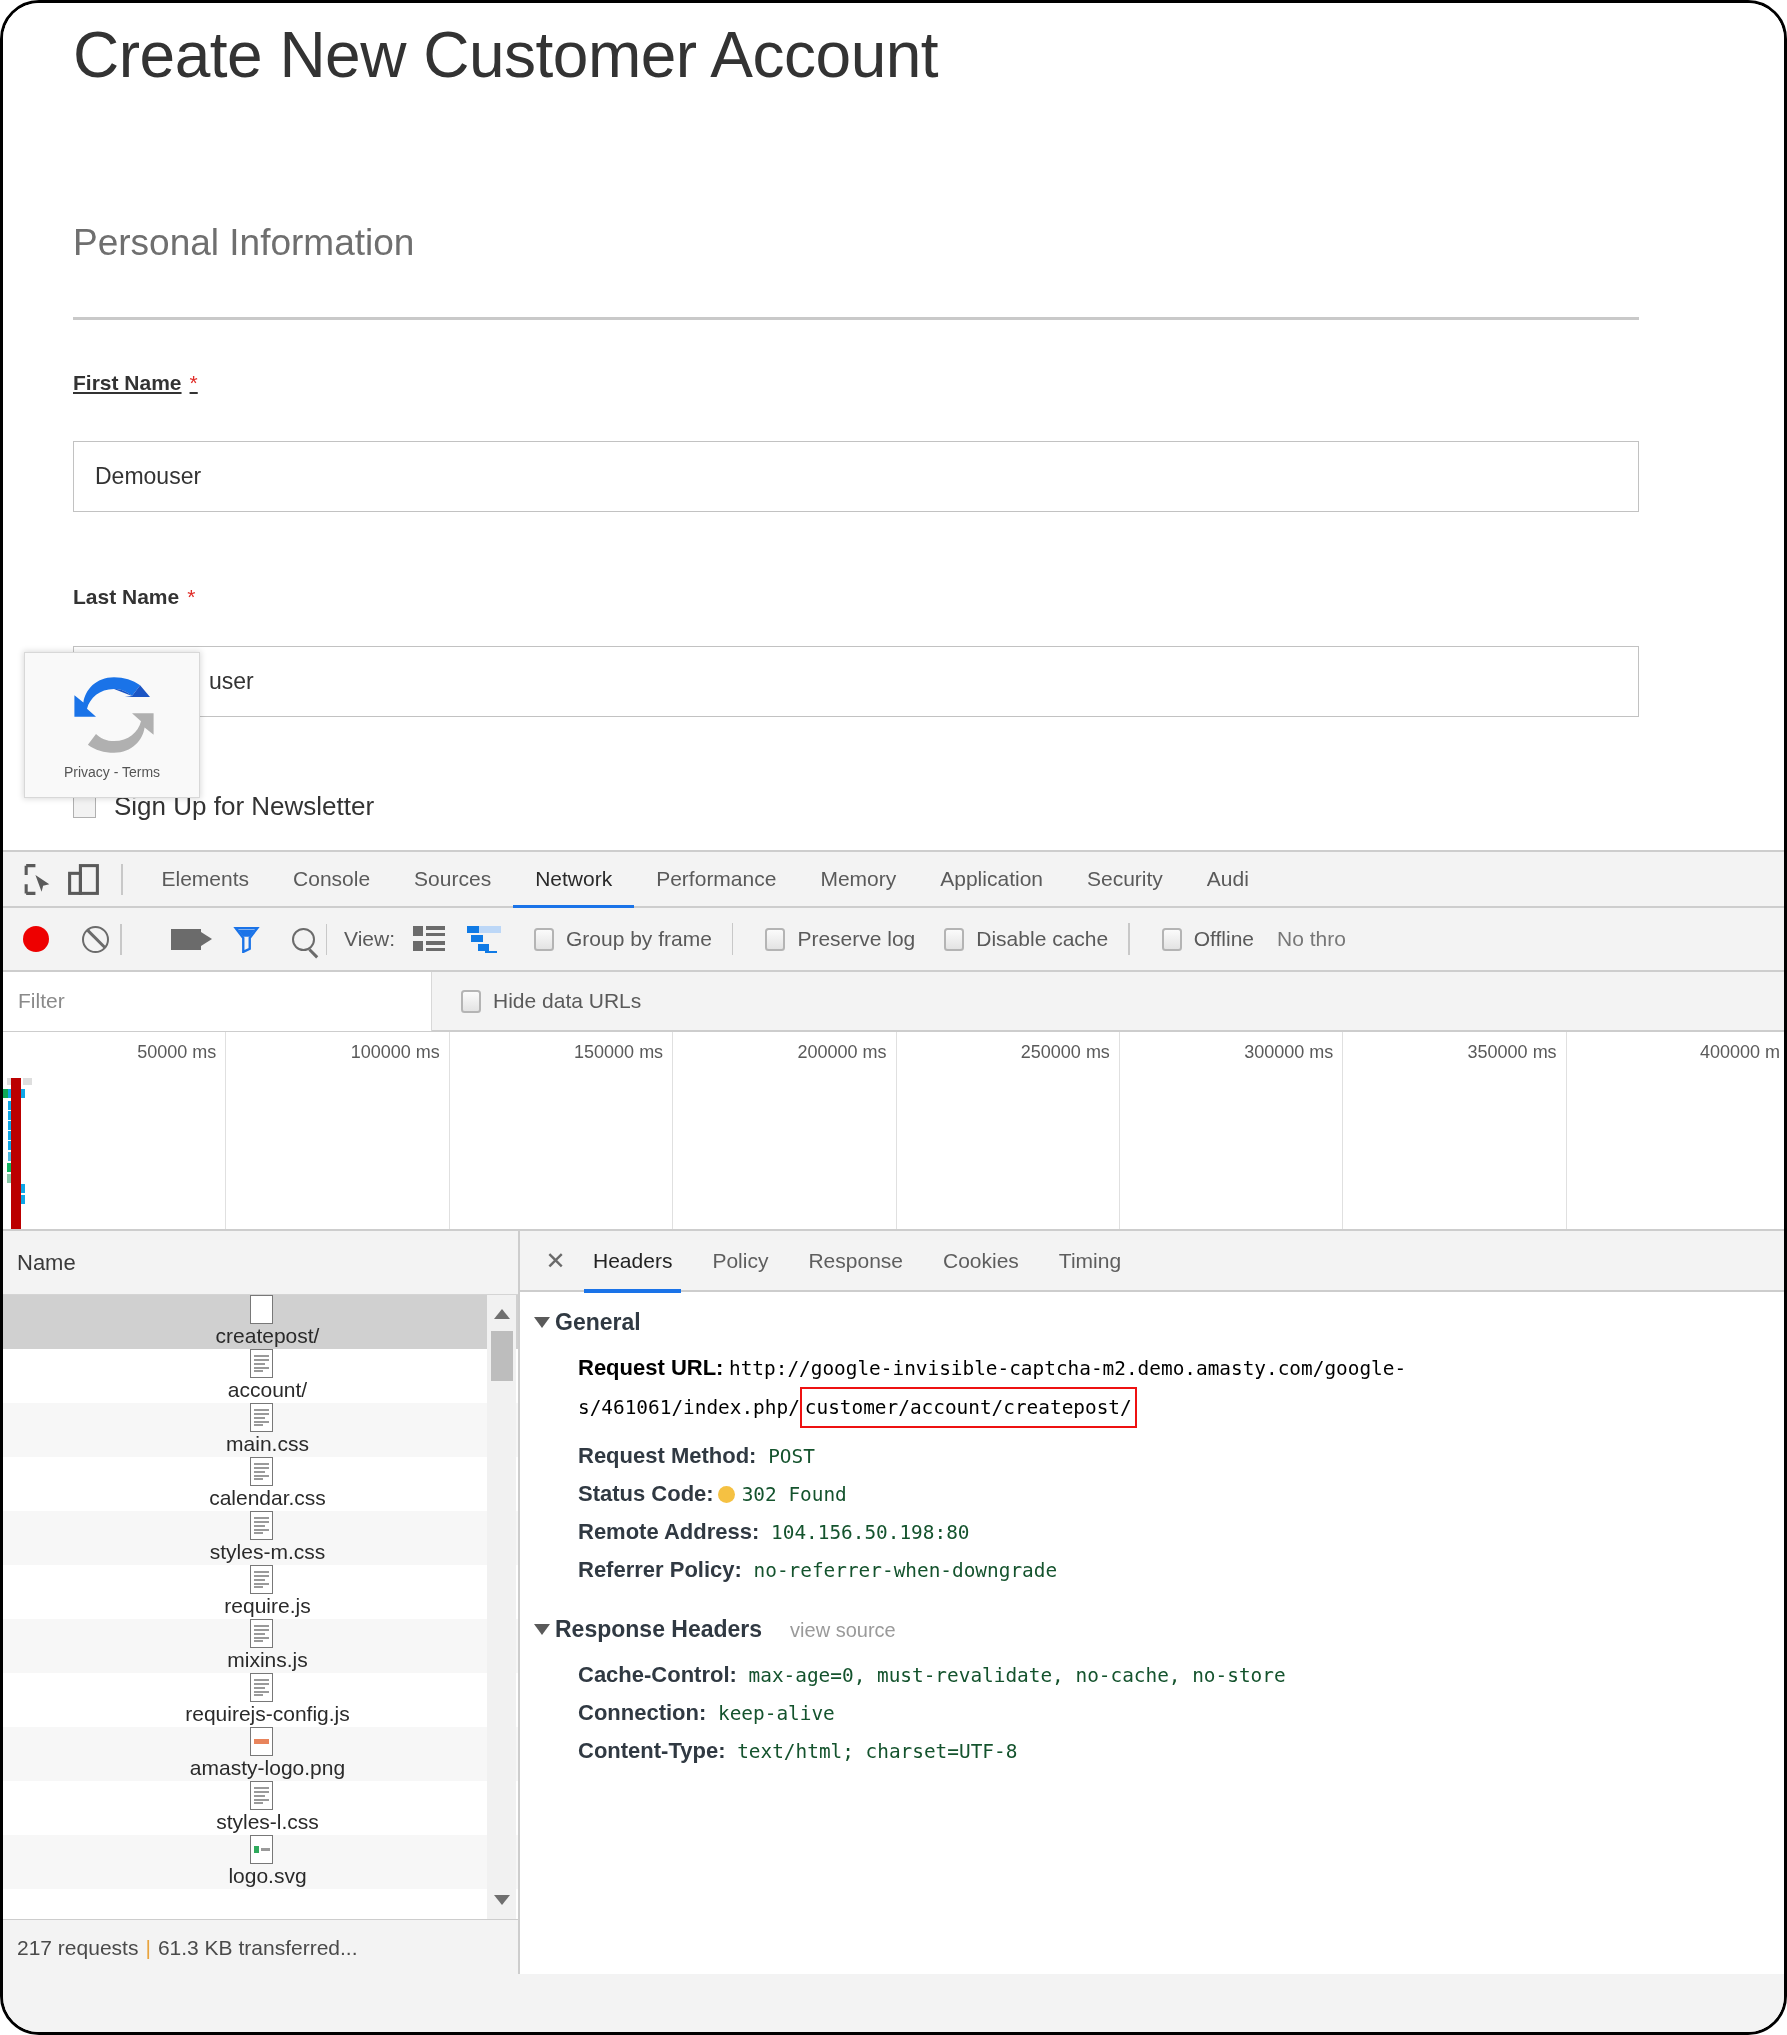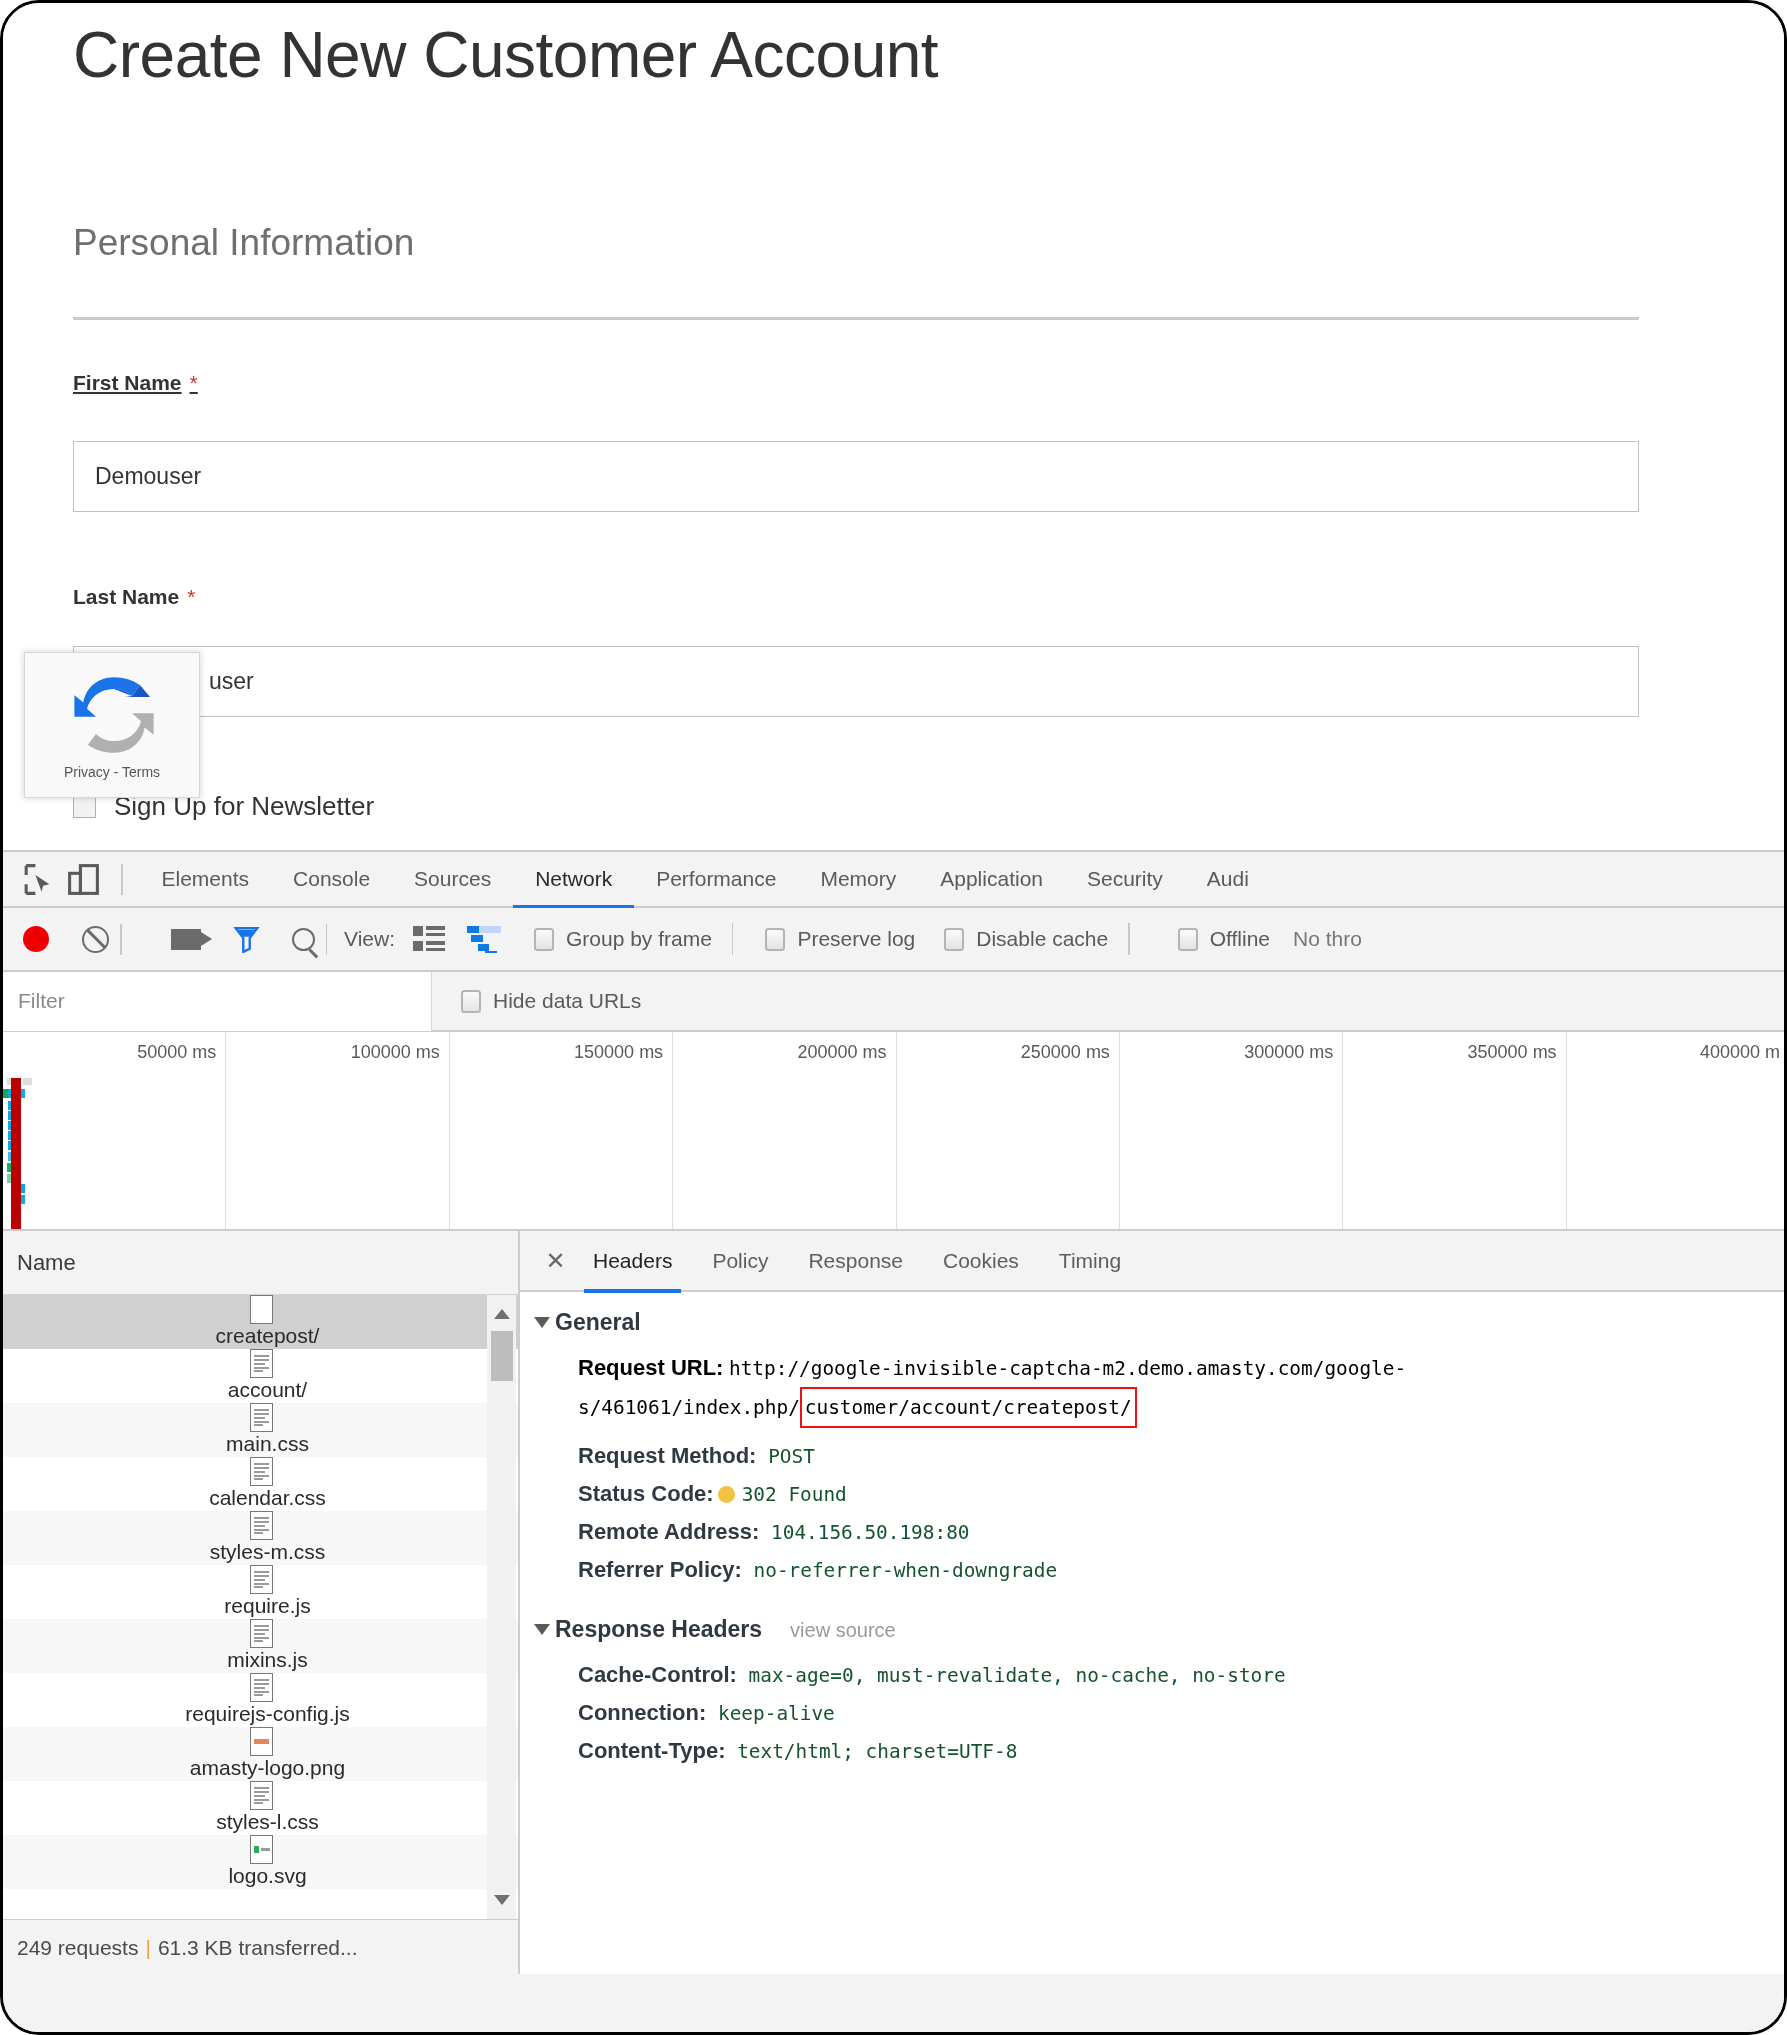--- a/index.html
+++ b/index.html
@@ -439,21 +439,21 @@
       <div class="tb-sep"></div>
       <div class="cb-group" style="margin-left:0">
         <div class="cb"></div>
         <div class="cb-label">Preserve log</div>
       </div>
       <div class="cb-group">
         <div class="cb"></div>
         <div class="cb-label">Disable cache</div>
       </div>
       <div class="tb-sep"></div>
-      <div class="cb-group" style="margin-left:16px">
+      <div class="cb-group" style="margin-left:0">
         <div class="cb"></div>
         <div class="cb-label">Offline</div>
       </div>
       <div class="cb-label" style="margin-left:23px;color:#777">No thro</div>
     </div>
 
     <div class="dt-filterbar">
       <div class="filter-input">Filter</div>
       <div style="display:flex;align-items:center;margin-left:29px">
         <div class="cb"></div>
@@ -607,21 +607,21 @@
             <span>logo.svg</span>
           </div>
 
           <div class="req-scroll">
             <div class="arrow-up"></div>
             <div class="thumb"></div>
             <div class="arrow-dn"></div>
           </div>
         </div>
         <div class="req-status">
-          <span>249 requests</span><span class="bar">|</span><span>61.3 KB transferred...</span>
+          <span>217 requests</span><span class="bar">|</span><span>61.3 KB transferred...</span>
         </div>
       </div>
 
       <div class="det-panel">
         <div class="det-tabs">
           <div class="det-close">✕</div>
           <div class="det-tab active">Headers</div>
           <div class="det-tab">Policy</div>
           <div class="det-tab">Response</div>
           <div class="det-tab">Cookies</div>

